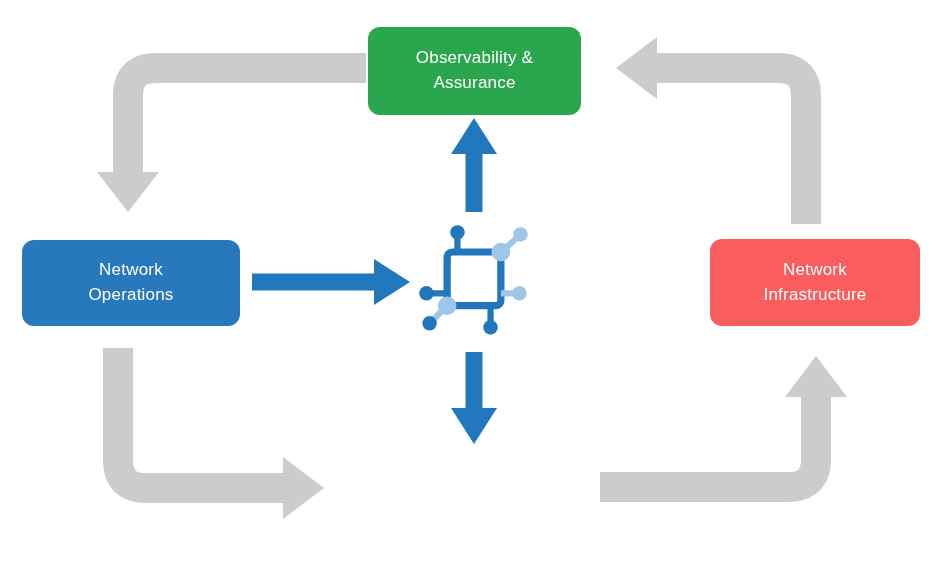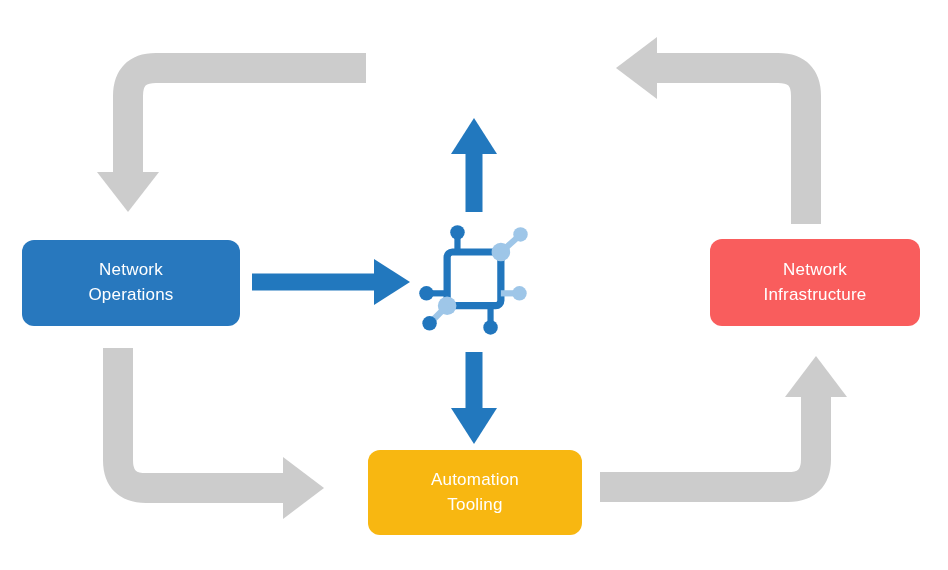--- a/index.html
+++ b/index.html
@@ -90,26 +90,26 @@
     <circle class="icon-dark" cx="14" cy="70" r="7"></circle>
 
     <circle class="icon-light" cx="34" cy="82" r="9"></circle>
     <path class="icon-stub-light" d="M34 82 L20 96" stroke-width="6"></path>
     <circle class="icon-dark" cx="17" cy="99" r="7"></circle>
 
     <path class="icon-stroke" d="M76 82 V100" stroke-width="6"></path>
     <circle class="icon-dark" cx="76" cy="103" r="7"></circle>
   </svg>
 
+  <div class="node node-observability" style="background: rgb(42, 166, 78);">
+    <span>Observability &amp;
+Assurance</span>
+  </div>
   <div class="node node-operations" style="background: rgb(40, 120, 190);">
     <span>Network
 Operations</span>
   </div>
   <div class="node node-infrastructure" style="background: rgb(249, 93, 93);">
     <span>Network
 Infrastructure</span>
   </div>
-  <div class="node node-tooling" style="background: rgb(248, 183, 17);">
-    <span>Automation
-Tooling</span>
-  </div>
 
 </div>
 
 </body></html>

